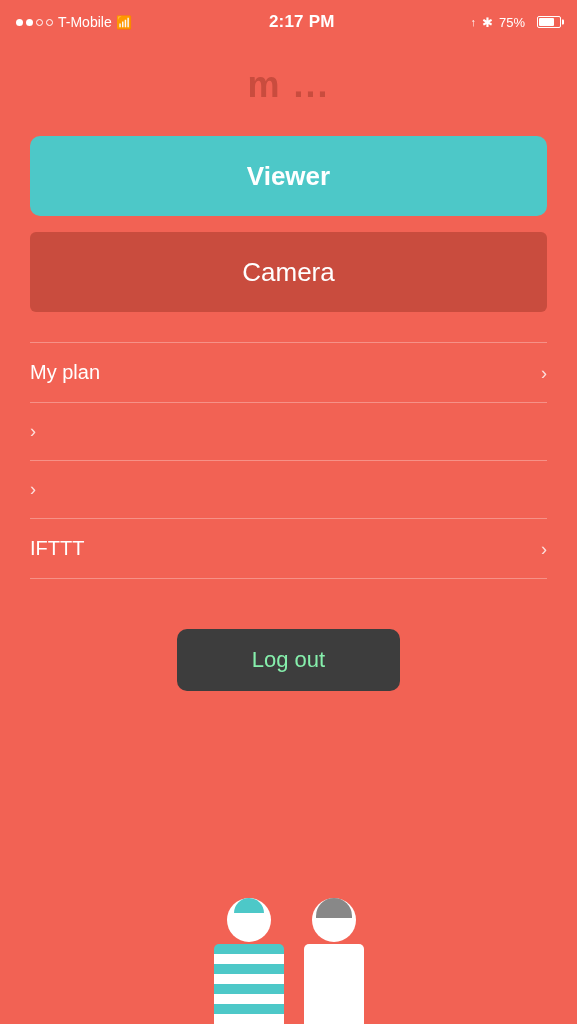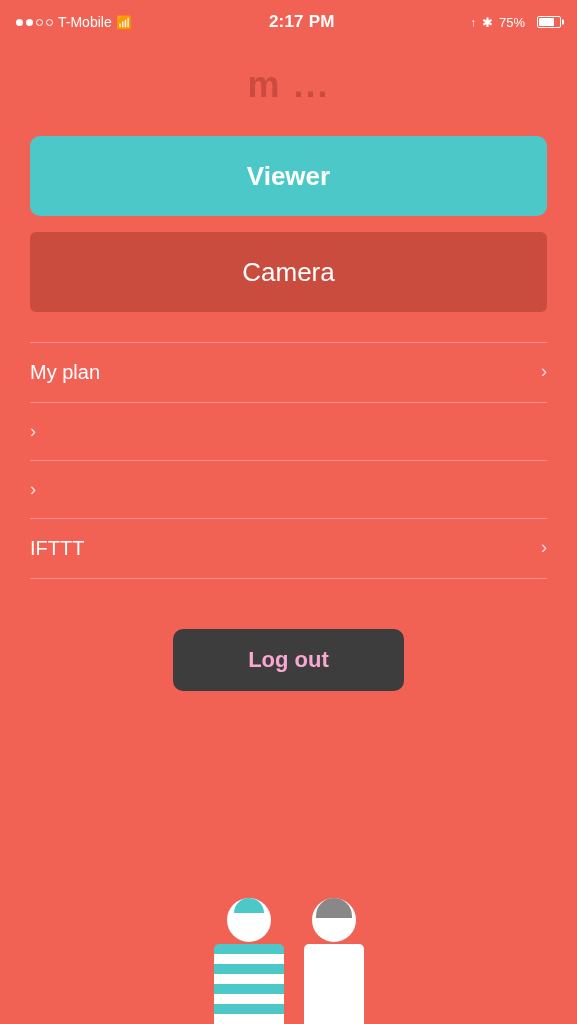--- a/index.html
+++ b/index.html
@@ -145,21 +145,21 @@
     }
 
     
     .menu-list {
       width: 100%;
       border-top: 1px solid rgba(255,255,255,0.3);
     }
 
     .menu-item {
       display: flex;
-      align-items: flex-start;
+      align-items: flex-end;
       justify-content: space-between;
       padding: 18px 0;
       border-bottom: 1px solid rgba(255,255,255,0.3);
       cursor: pointer;
     }
 
     .menu-item-label {
       color: white;
       font-size: 20px;
       font-weight: 300;
@@ -175,23 +175,23 @@
     .logout-container {
       display: flex;
       justify-content: center;
       margin-top: 50px;
     }
 
     .logout-btn {
       background-color: #3D3D3D;
       border: none;
       border-radius: 10px;
-      color: #f9a8d4;
+      color: #86efac;
       font-size: 22px;
-      font-weight: 700;
+      font-weight: 400;
       padding: 18px 75px;
       cursor: pointer;
     }
 
     
     .bottom-illustration {
       position: absolute;
       bottom: 0;
       left: 0;
       width: 100%;

